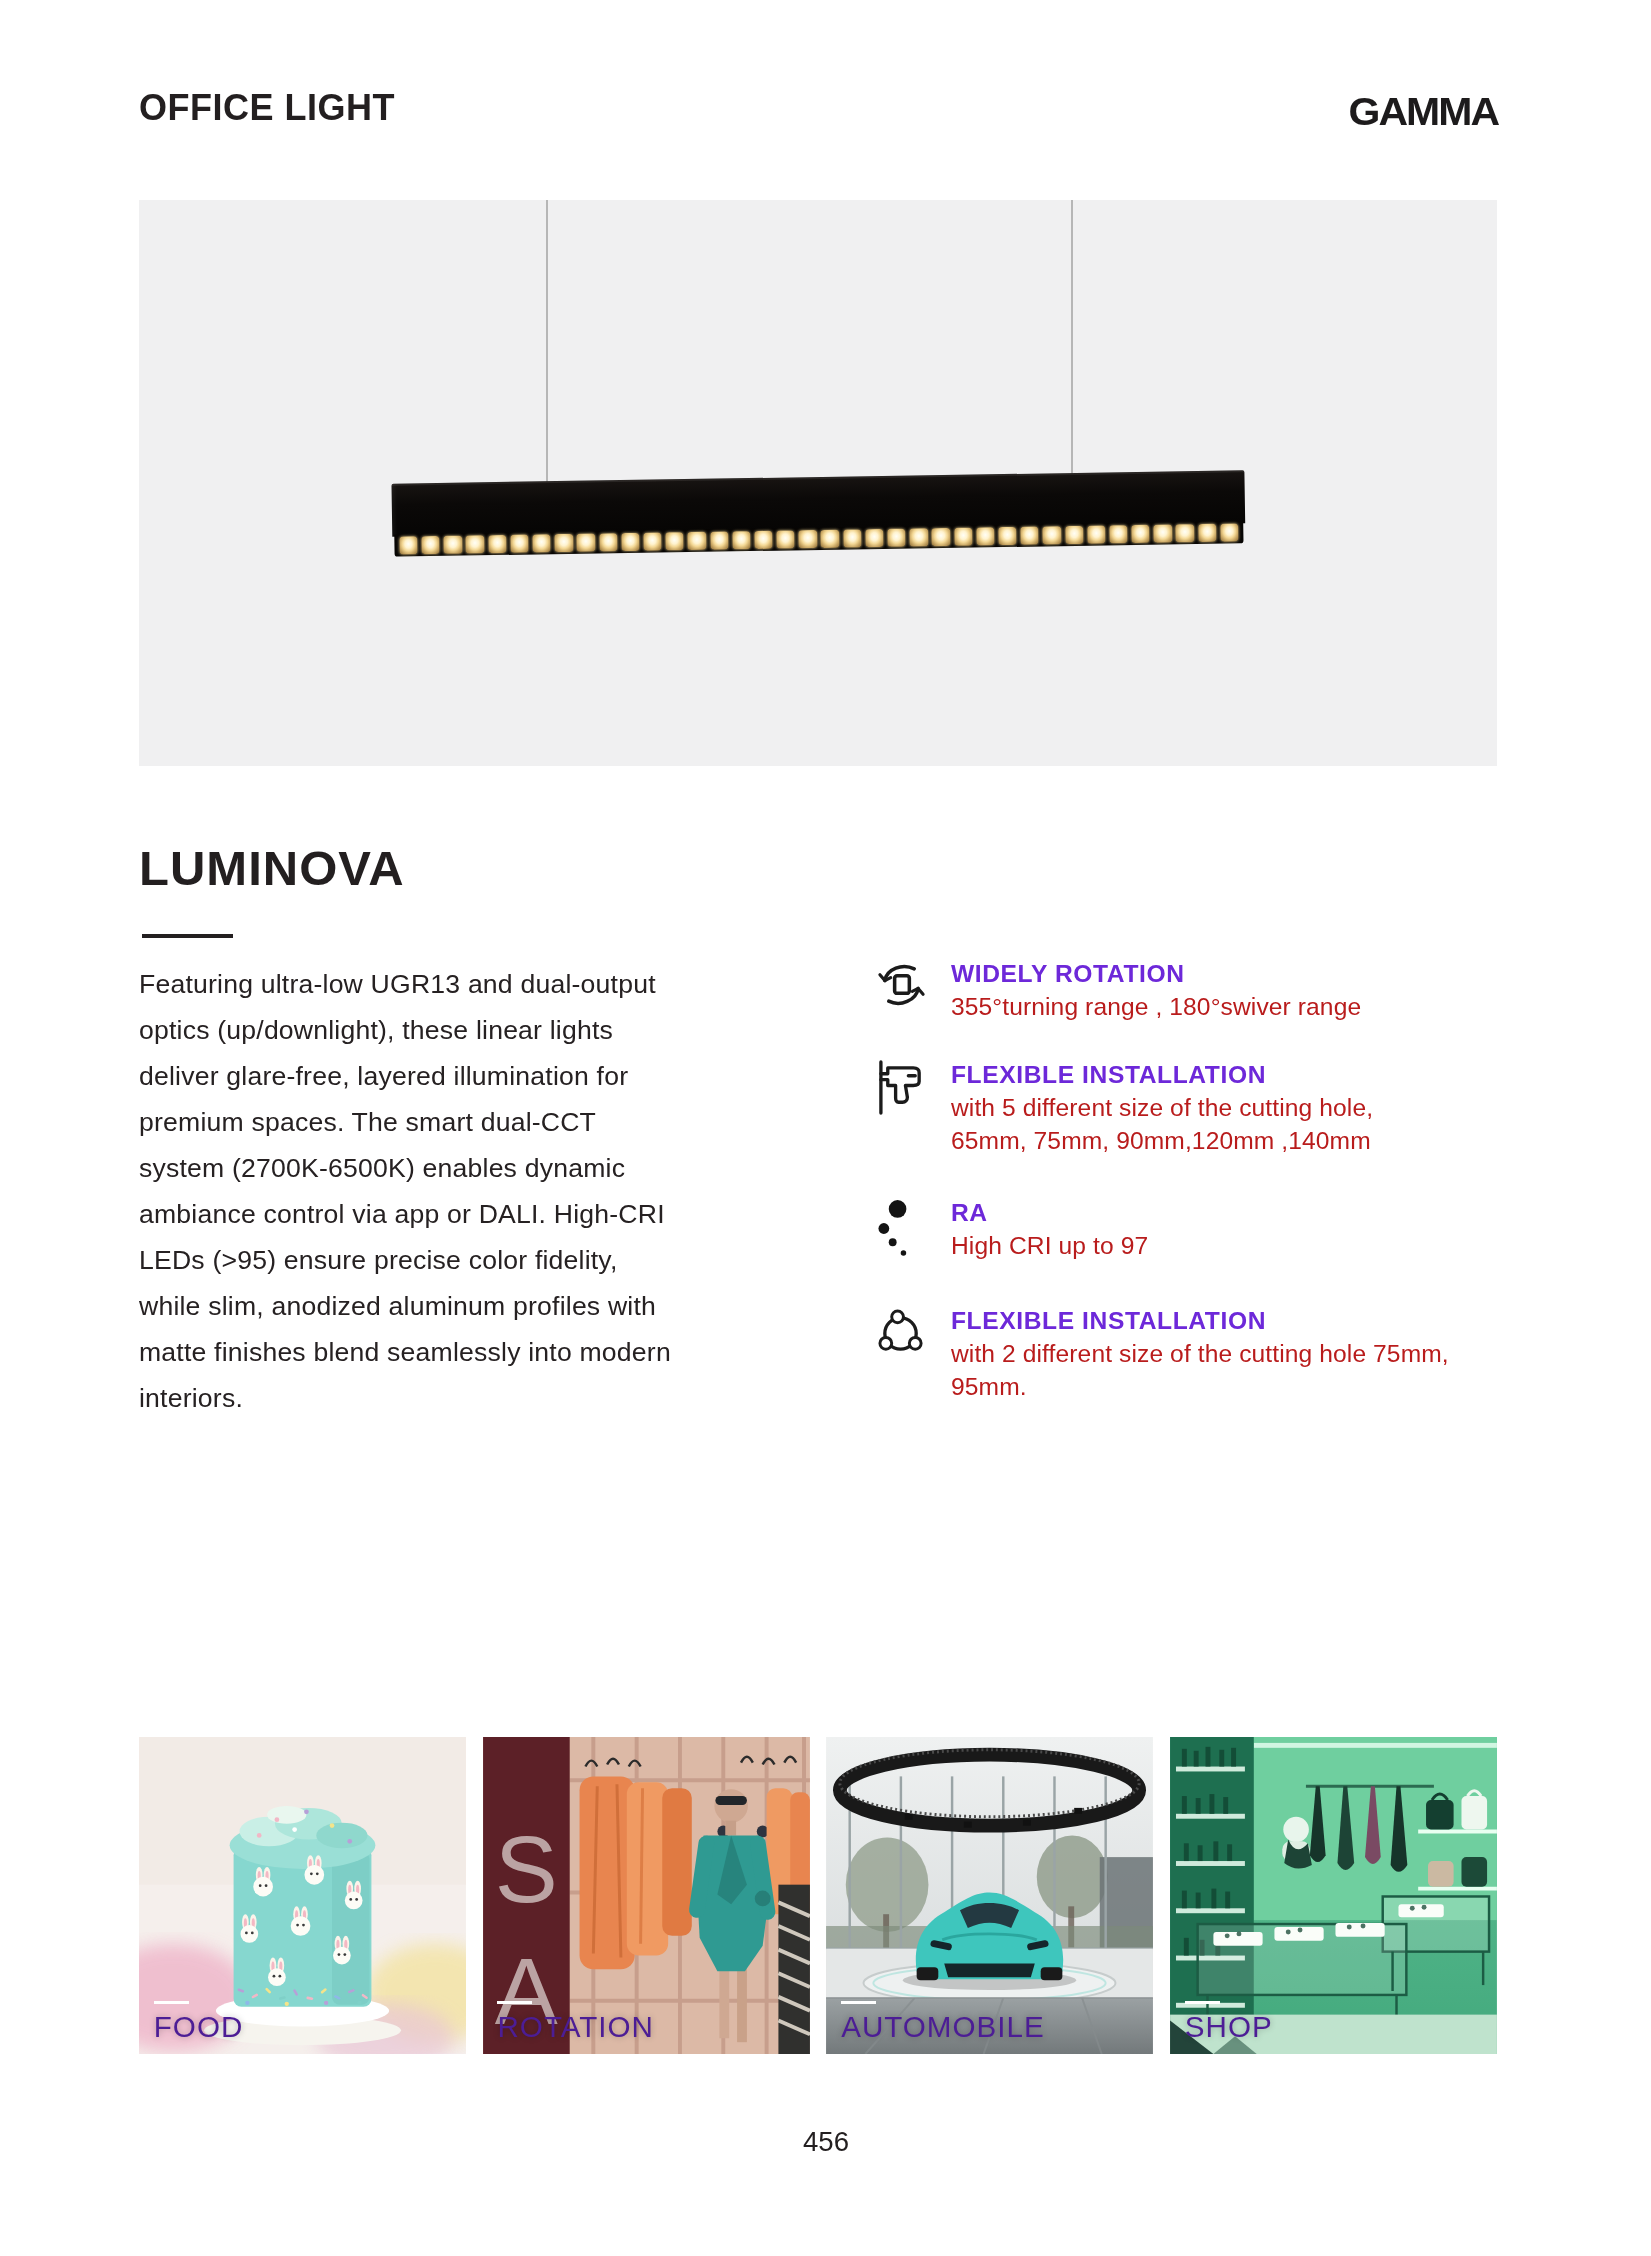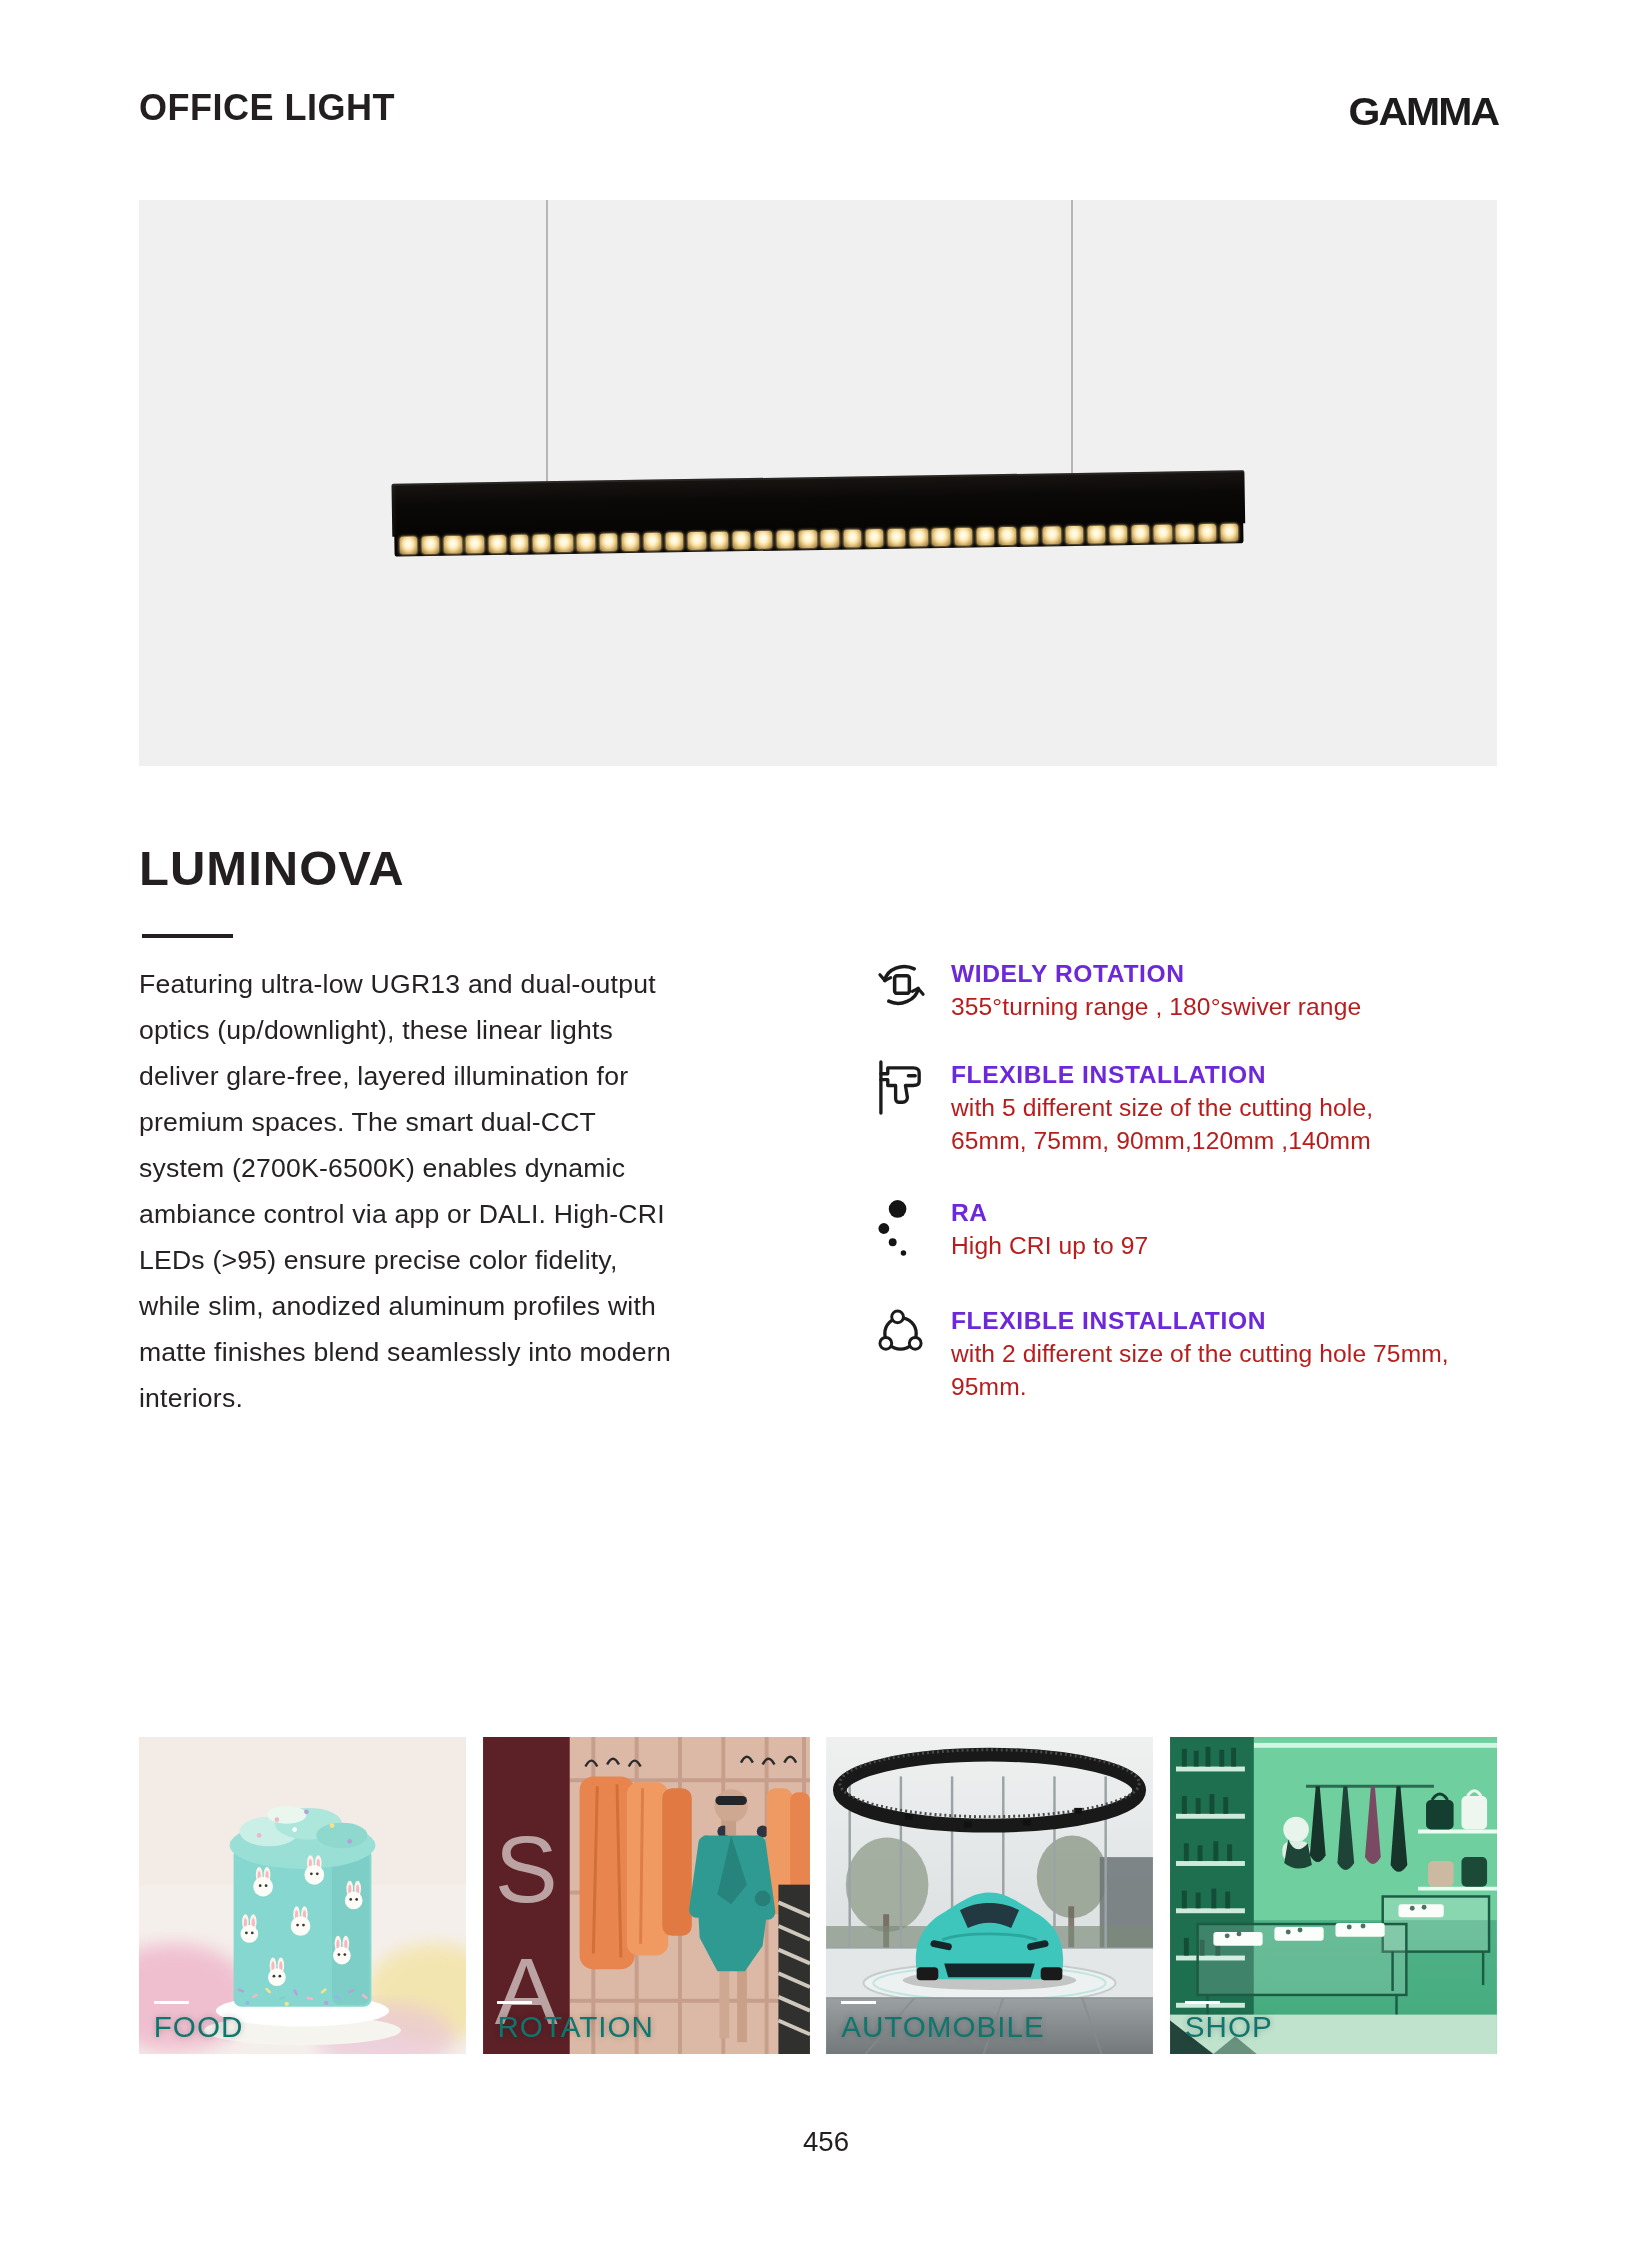--- a/index.html
+++ b/index.html
@@ -74,21 +74,21 @@
   .feature.f1 { top:0px; }
   .feature.f2 { top:101px; }
   .feature.f3 { top:239px; }
   .feature.f4 { top:347px; }
 
   
   .apps { position:absolute; left:139px; top:1737px; width:1358px; height:317px; display:flex; gap:16.7px; }
   .tile { position:relative; width:327px; height:317px; overflow:hidden; flex:0 0 327px; }
   .tile svg.scene { position:absolute; left:0; top:0; }
   .tile-label {
-    position:absolute; left:14.8px; bottom:12.8px; color:#0f766e;
+    position:absolute; left:14.8px; bottom:12.8px; color:#4c1d95;
     font-size:29.6px; font-weight:500; letter-spacing:1px; line-height:1;
     text-shadow:0 0 5.9px rgba(0,0,0,0.25);
   }
   .tile-label::before {
     content:""; display:block; width:35px; height:3px; background:#ffffff; margin-bottom:7.9px;
   }
 
   
   .page-number {
     position:absolute; left:0; top:2126px; width:1652px; text-align:center;

